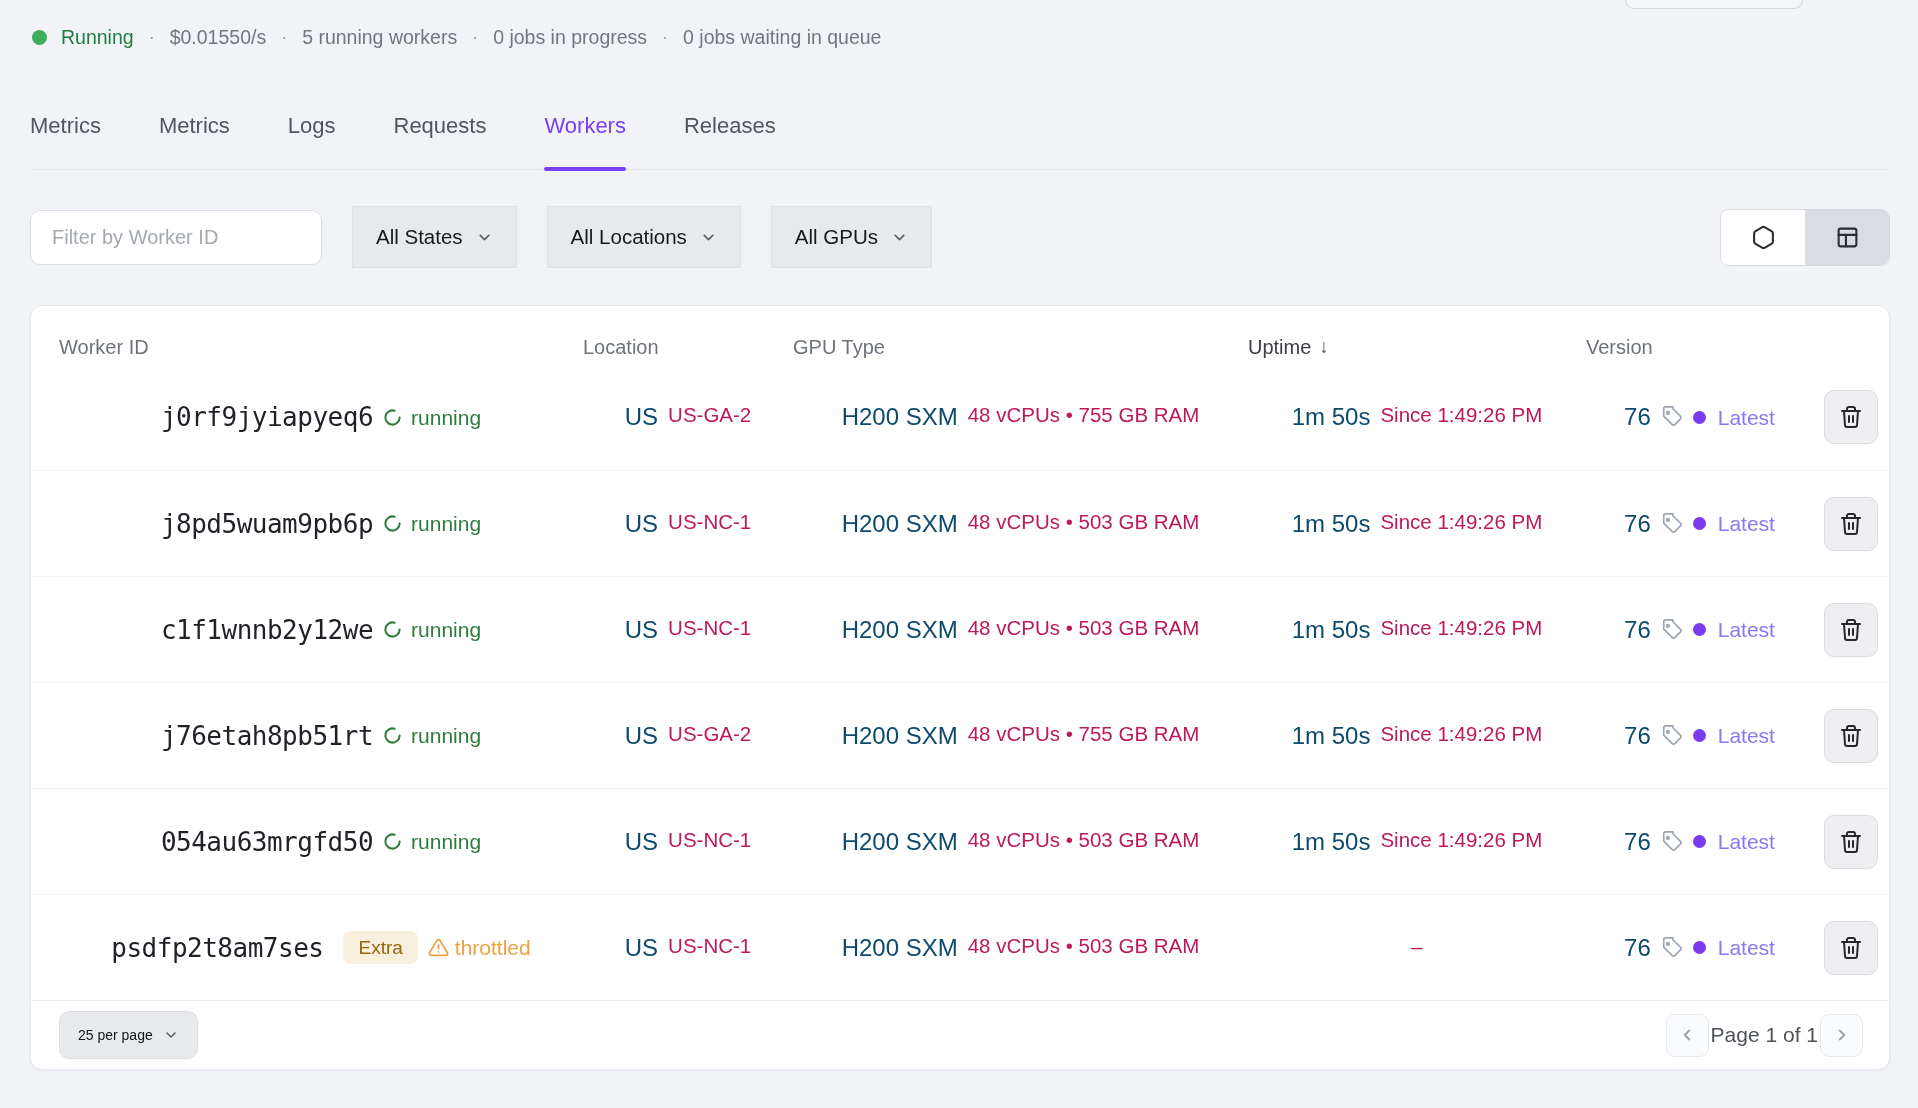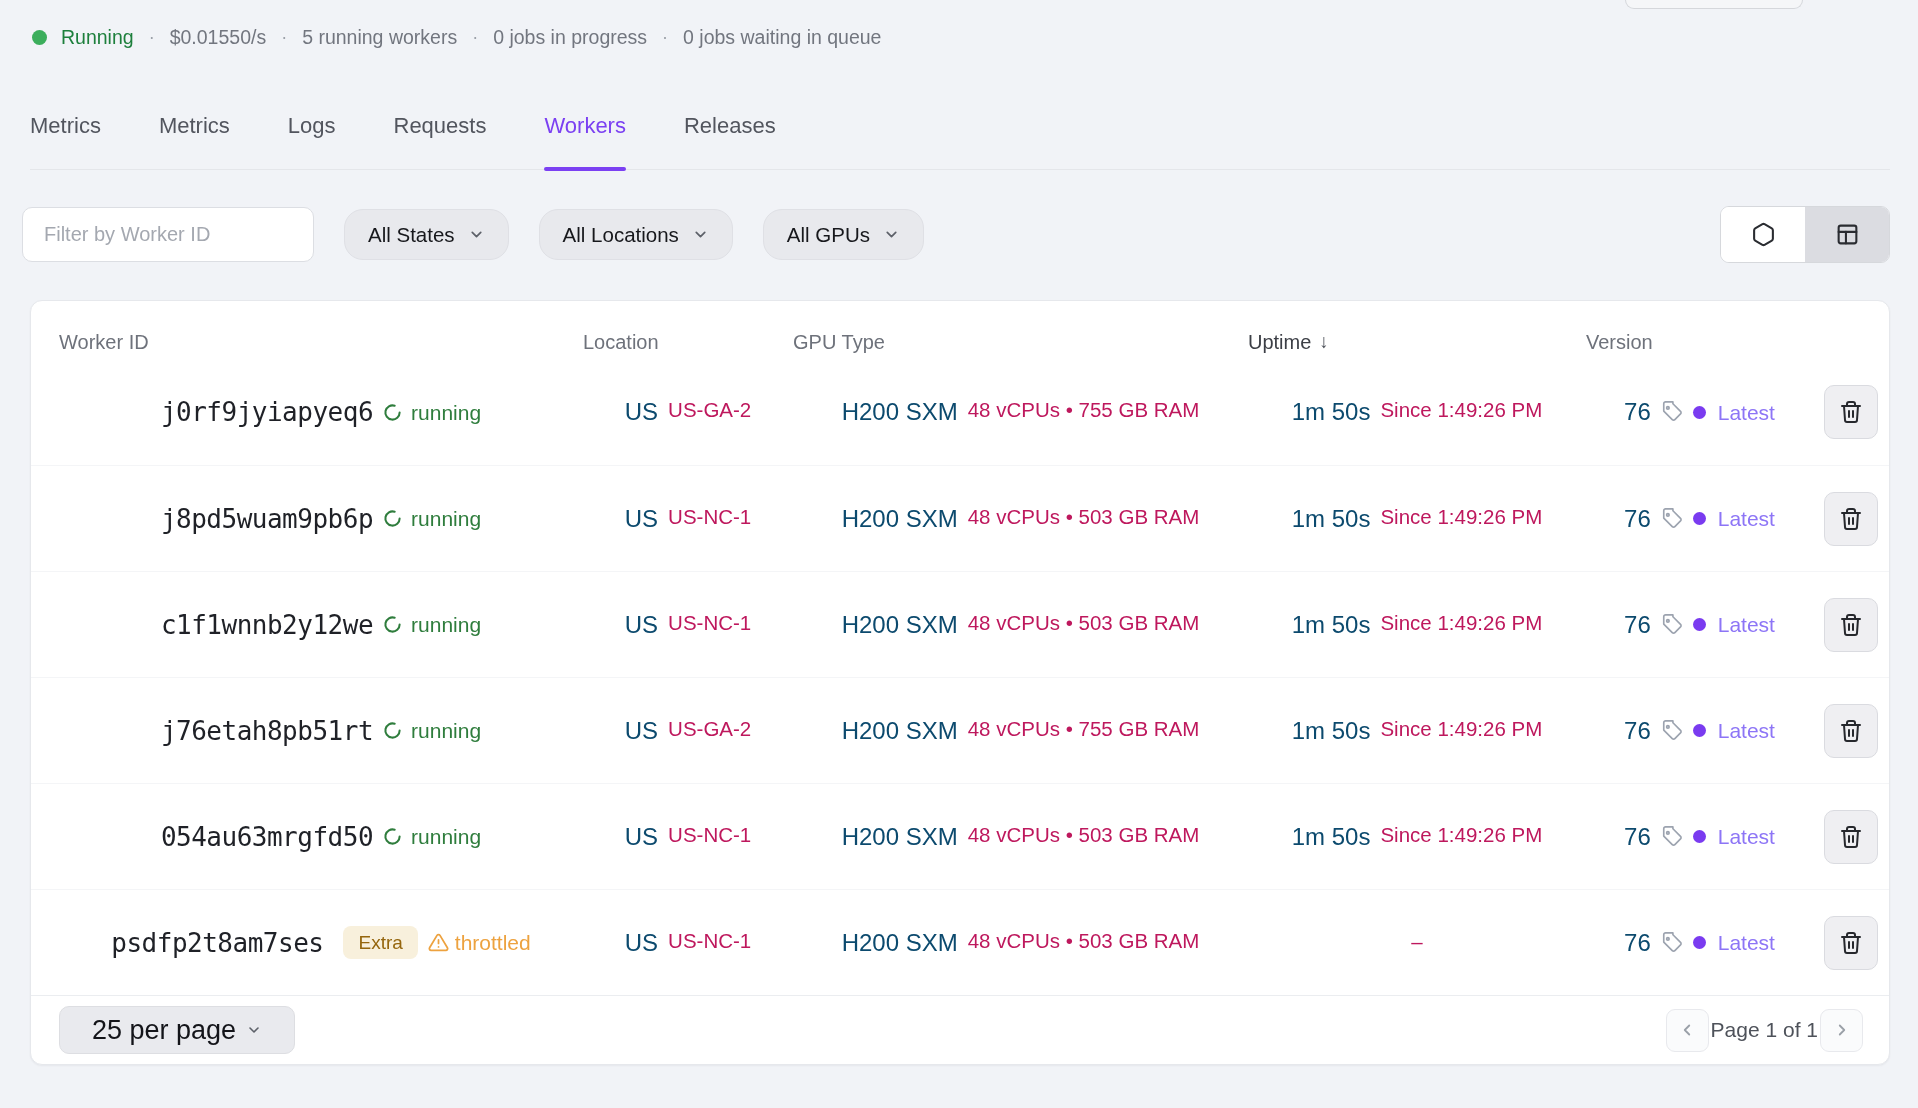--- a/index.html
+++ b/index.html
@@ -38,31 +38,31 @@
     border-bottom:1px solid #e4e6ea;
   }
   .tab { padding-bottom:30px; position:relative; cursor:pointer; white-space:nowrap; }
   .tab.active { color:#7b40f2; }
   .tab.active::after {
     content:""; position:absolute; left:0; right:0; bottom:-2px;
     height:4px; border-radius:3px; background:#7b40f2;
   }
 
   
-  .filter-row { display:flex; align-items:center; margin:36px 28px 0 22px; }
+  .filter-row { display:flex; align-items:center; margin:36px 28px 0 30px; }
   .search-input {
     width:292px; height:55px; background:#fff;
     border:1px solid #dcdee3; border-radius:10px;
     padding:0 21px; font-size:20px; color:#1f2329; outline:none;
     font-family:"Liberation Sans", sans-serif;
   }
   .search-input::placeholder { color:#a4a8b0; }
   .dd-btn {
-    height:51px; margin-left:30px; padding:0 23px;
-    background:#e8e9ed; border:1px solid #dfe0e5; border-radius:19px;
+    height:62px; margin-left:30px; padding:0 23px;
+    background:#e8e9ed; border:1px solid #dfe0e5; border-radius:0;
     font-size:20.5px; color:#17181c; display:flex; align-items:center; gap:13px;
     cursor:pointer; font-family:"Liberation Sans", sans-serif;
   }
   .chev { color:#5d6169; }
   .view-toggle {
     margin-left:auto; display:flex; width:170px; height:57px;
     border:1px solid #d6d8dc; border-radius:9px; overflow:hidden; background:#fff;
   }
   .vt-btn { flex:1; display:flex; align-items:center; justify-content:center; color:#2a2c31; cursor:pointer; background:#fff; border:none; }
   .vt-btn.selected { background:#dbdce1; }
@@ -112,23 +112,23 @@
     display:flex; align-items:center; justify-content:center;
     color:#26282d; cursor:pointer;
   }
 
   
   .tfoot {
     height:69px; border-top:1px solid #ebedf0;
     display:flex; align-items:center; padding:0 26px 0 28px;
   }
   .perpage-btn {
-    height:48px; padding:0 32px; background:#e9eaee;
+    height:48px; padding:0 18px; background:#e9eaee;
     border:1px solid #dddee2; border-radius:10px;
-    font-size:27px; color:#131419; display:flex; align-items:center; gap:10px; cursor:pointer;
+    font-size:14px; color:#131419; display:flex; align-items:center; gap:10px; cursor:pointer;
     font-family:"Liberation Sans", sans-serif;
   }
   .pagination { margin-left:auto; display:flex; align-items:center; gap:2px; }
   .pg-btn {
     width:43px; height:43px; border-radius:9px;
     background:#fafbfc; border:1px solid #e8e9ed; color:#9aa0a8;
     display:flex; align-items:center; justify-content:center; cursor:pointer;
   }
   .page-label { font-size:21px; color:#4e525a; }
 </style>

